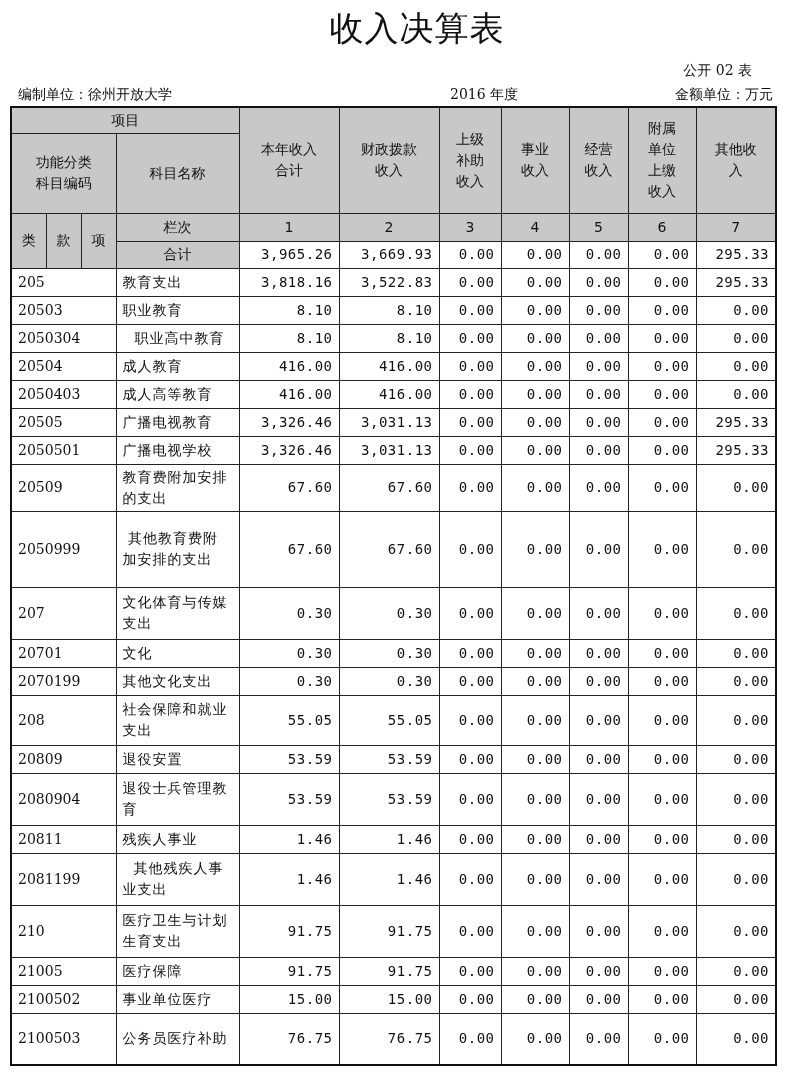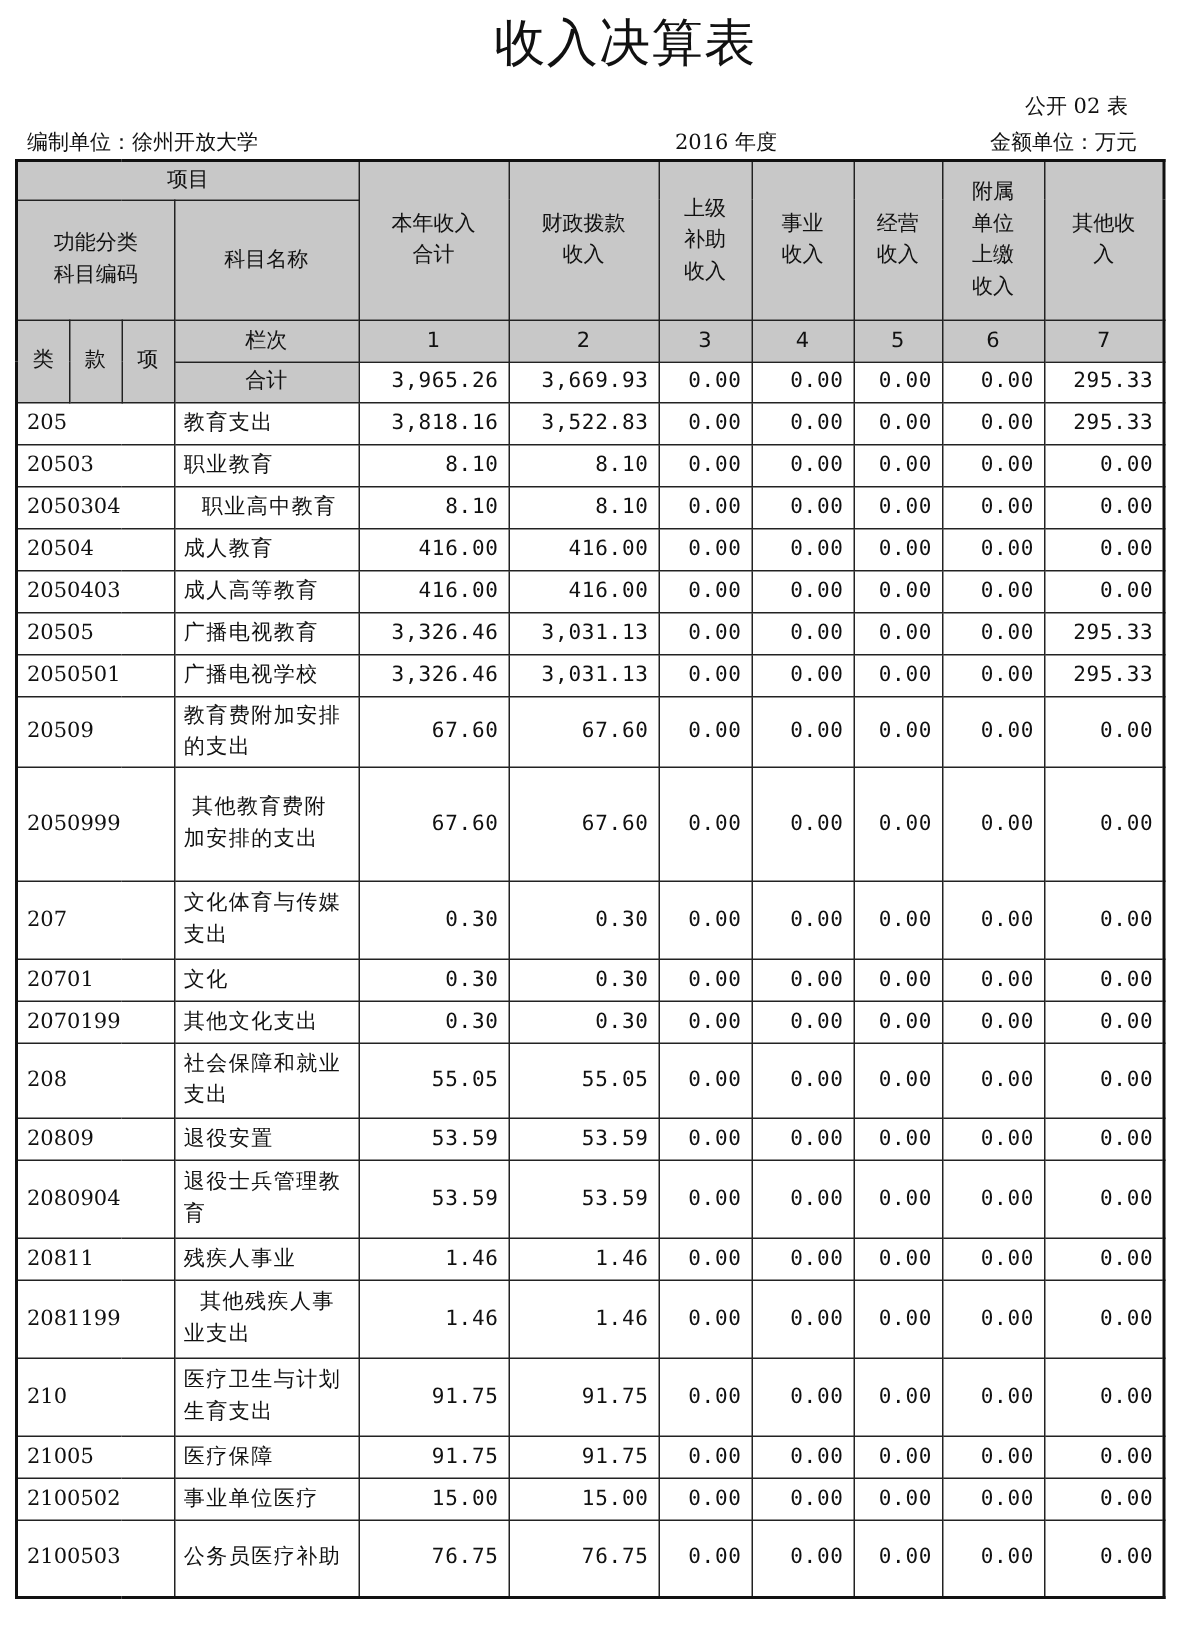--- a/index.html
+++ b/index.html
@@ -2,21 +2,21 @@
 <html><head>
   <meta charset="utf-8">
   <style>
     html, body { margin: 0; padding: 0; background: #ffffff; }
     body { width: 800px; height: 1083px; position: relative; font-family: "DejaVu Serif", "Liberation Serif", serif; color: #111; overflow: hidden; }
     .title { position: absolute; left: 17px; top: 6px; width: 800px; text-align: center; font-size: 34px; letter-spacing: 1px; font-family: "DejaVu Sans", "Liberation Sans", sans-serif; font-weight: normal; }
     .form-no { position: absolute; right: 48px; top: 62px; font-size: 14px; }
     .meta { position: absolute; left: 18px; top: 86px; width: 756px; height: 20px; font-size: 14px; }
     .meta .unit { position: absolute; left: 0; top: 0; }
     .meta .year { position: absolute; left: 432px; top: 0; }
-    .meta .currency { position: absolute; right: 16px; top: 0; }
+    .meta .currency { position: absolute; right: 1px; top: 0; }
     table.grid { position: absolute; left: 10px; top: 106px; border-collapse: collapse; table-layout: fixed; width: 765px; }
     table.grid td { border: 1px solid #222; padding: 0 6px; font-size: 14px; line-height: 21px; vertical-align: middle; }
     .hd { background: #c8c8c8; text-align: center; font-family: "DejaVu Sans", "Liberation Sans", sans-serif; font-size: 15px; line-height: 22px; }
     .num { text-align: right; font-family: "DejaVu Sans Mono", "Liberation Mono", monospace; font-size: 13.5px; letter-spacing: 0.5px; }
     .code { text-align: left; font-family: "DejaVu Serif", "Liberation Serif", serif; font-size: 14px; }
     .name { text-align: left; font-family: "DejaVu Sans", "Liberation Sans", sans-serif; font-size: 14.5px; letter-spacing: 1px; }
     .total-row td.num { background: #fff; }
     table.grid { border: 2px solid #111; }
   </style>
 </head>

